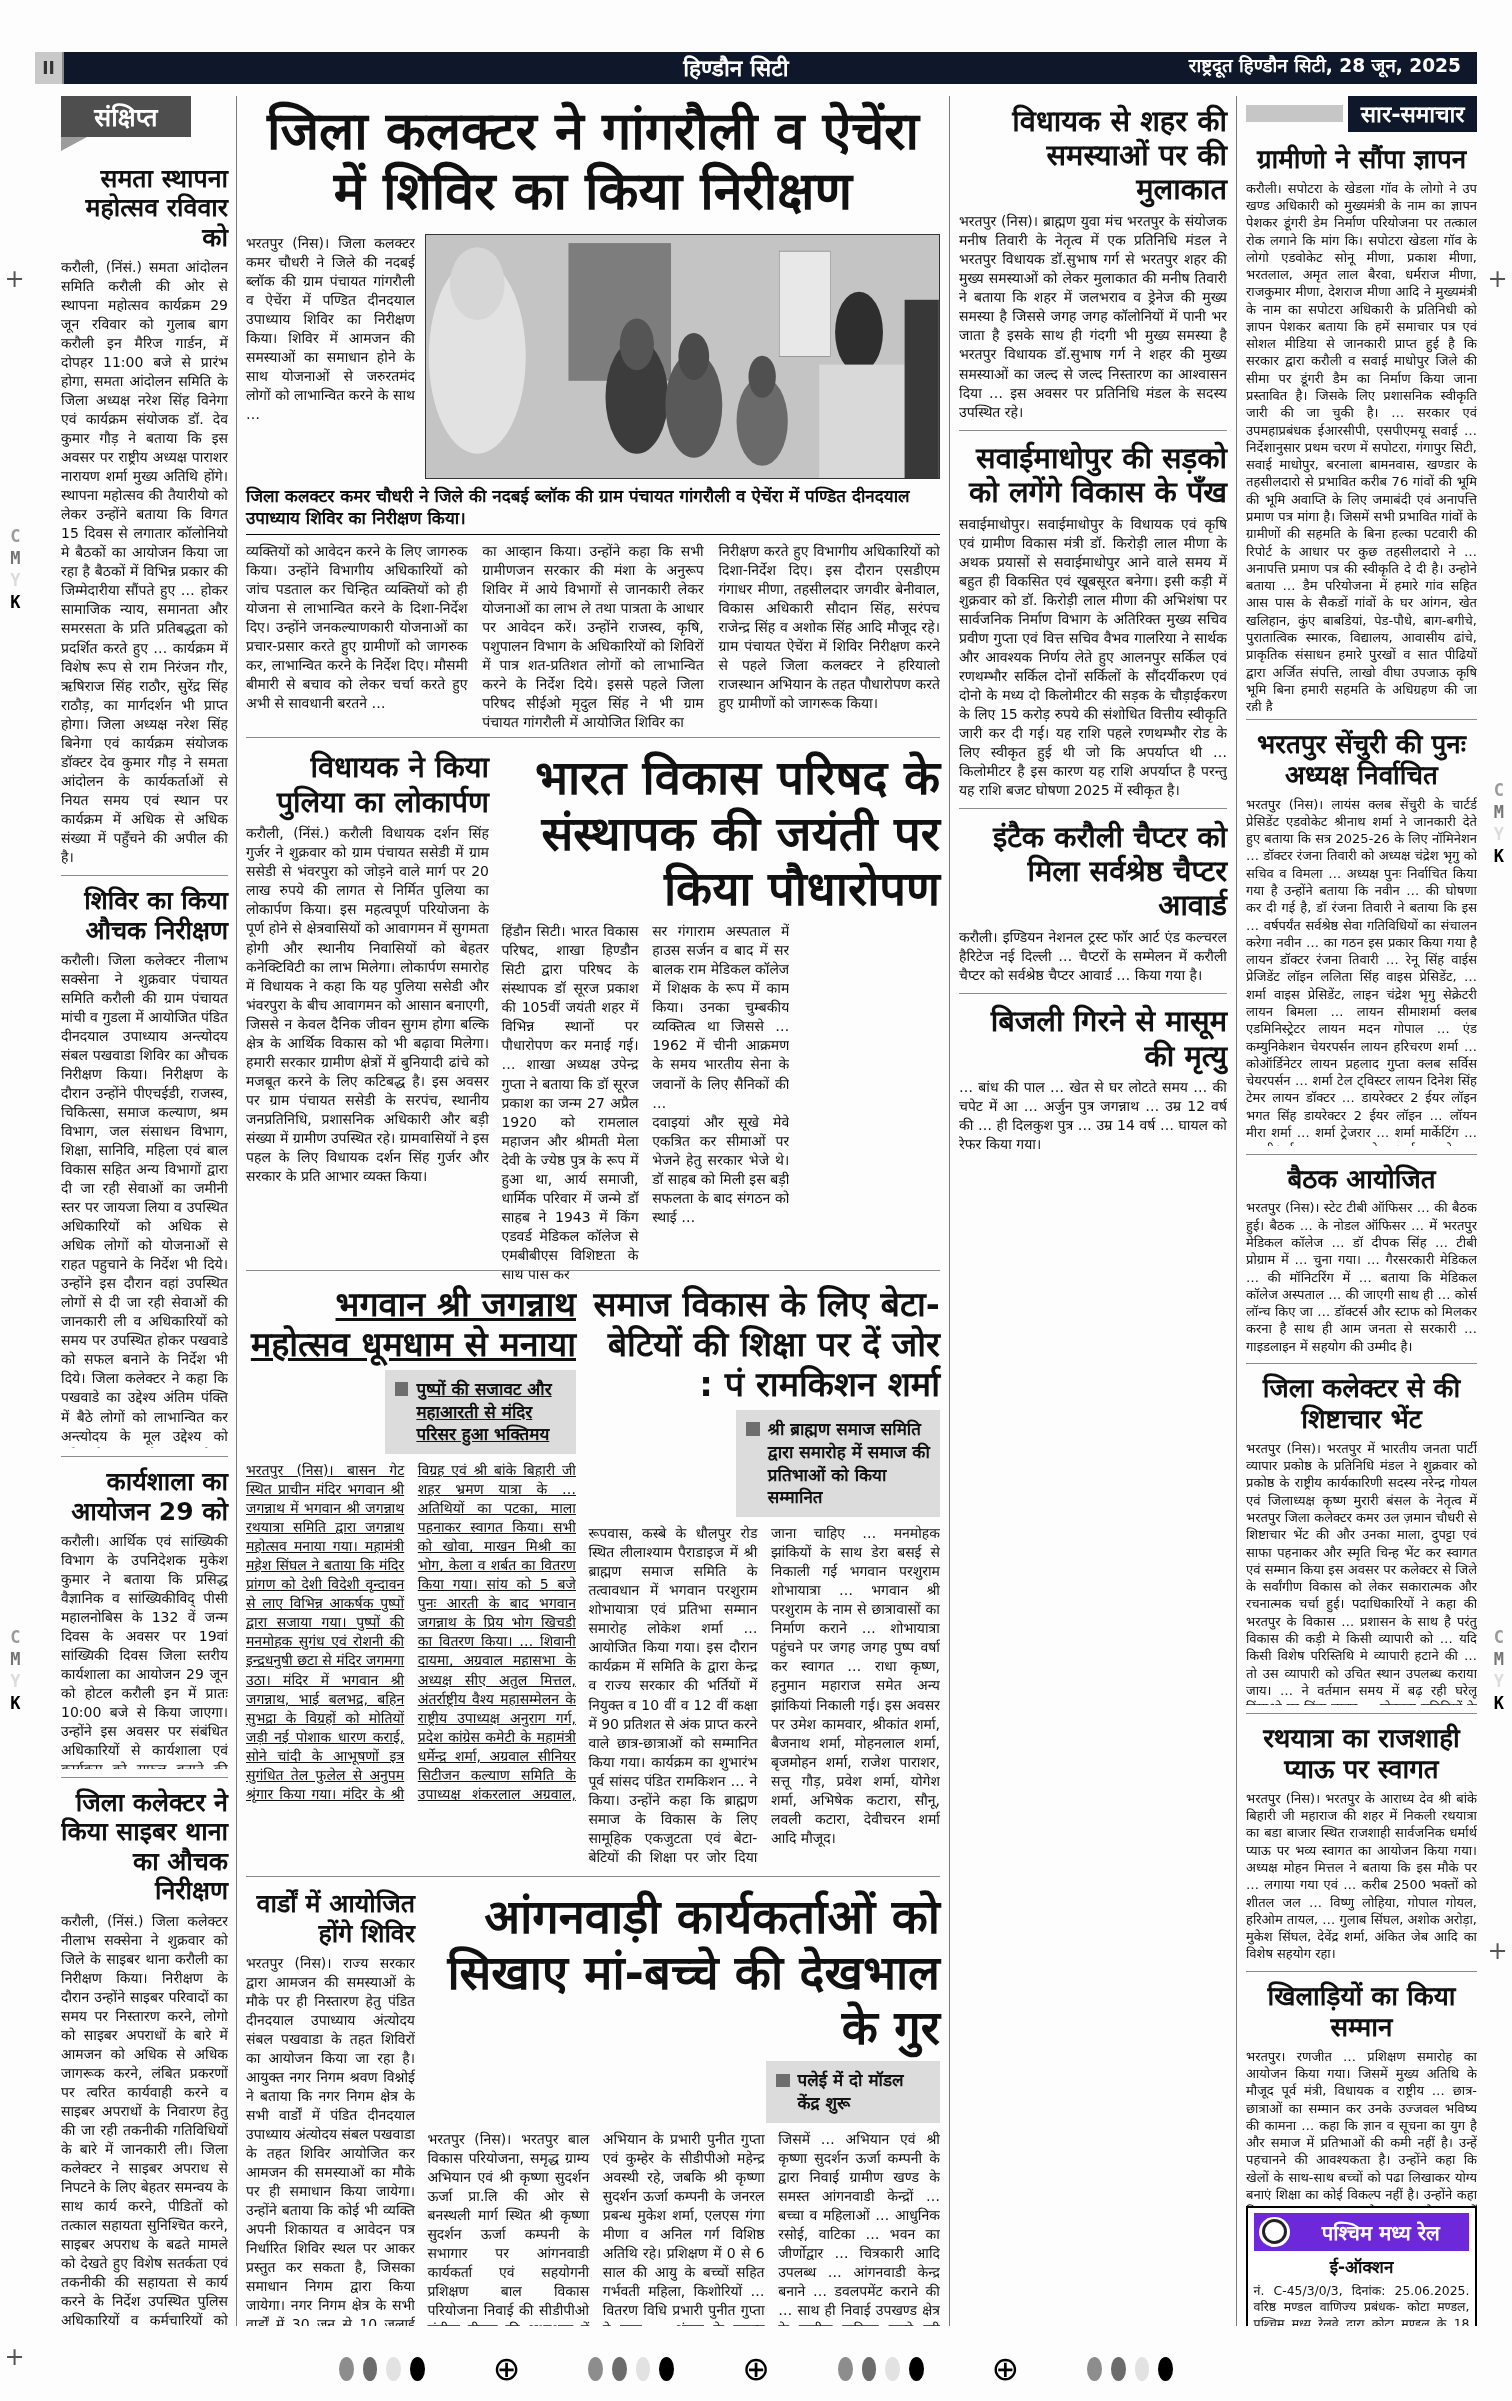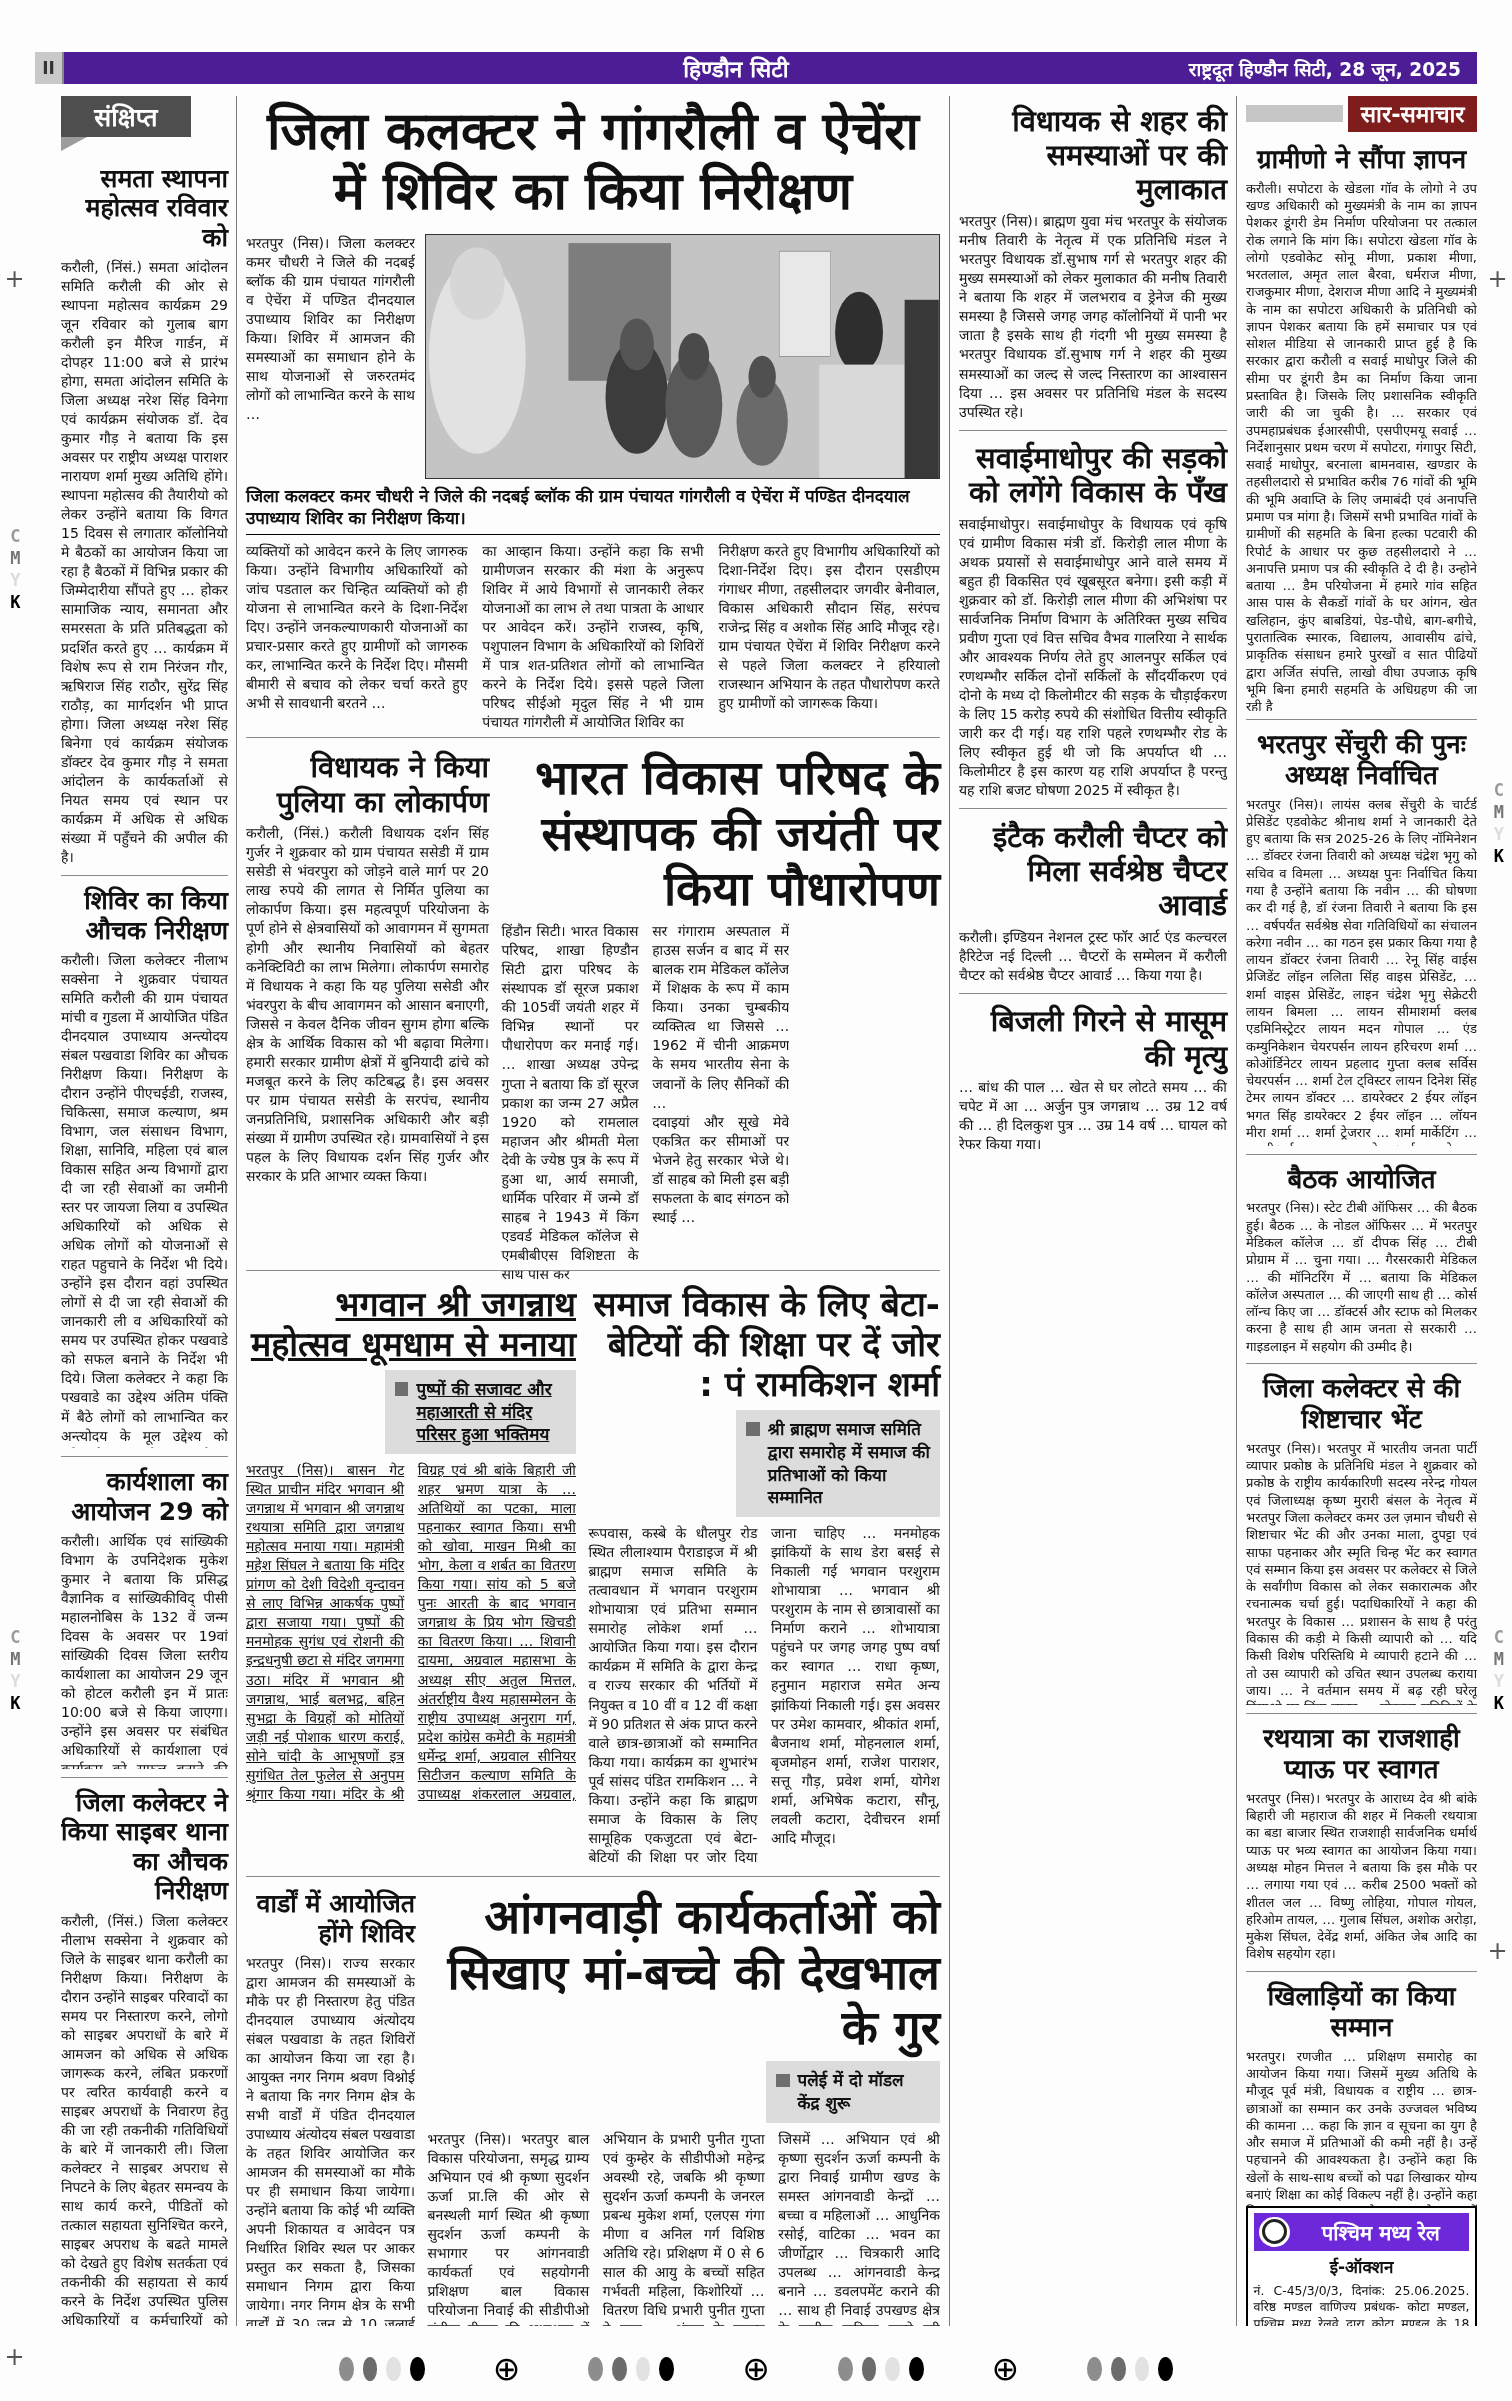--- a/index.html
+++ b/index.html
@@ -2,21 +2,21 @@
 <html style="font-size:9px"><head>
 <meta charset="utf-8">
 <style>
   html,body{margin:0;padding:0;background:#e8e8e8;}
   .page{position:relative;width:1512px;height:2401px;background:#fdfdfd;margin:0 auto;
         font-family:"DejaVu Sans","Liberation Sans",sans-serif;color:#111;overflow:hidden;}
   
   .masthead{position:absolute;left:35px;top:52px;width:1442px;height:32px;display:flex;}
   .mast-pgno{width:27px;background:#c9c9c9;color:#333;display:flex;align-items:center;justify-content:center;
              font-size:17px;font-weight:bold;border-right:2.3px solid #888;}
-  .mast-bar{flex:1;background:#4c1d95;color:#fff;display:flex;align-items:center;padding:0 16px;}
+  .mast-bar{flex:1;background:#0f172a;color:#fff;display:flex;padding:0 16px;}
   .mast-center{flex:1;text-align:center;font-size:22.6px;font-weight:bold;}
   .mast-right{font-size:18.6px;font-weight:bold;white-space:nowrap;}
   .mast-spacer{width:203px;}
   
   .content{position:absolute;left:35px;top:96px;width:1442px;height:2230px;display:flex;}
   .band{box-sizing:border-box;overflow:hidden;display:flex;flex-direction:column;}
   .band1{width:176px;padding-right:8px;border-right:0.6px solid #7a7a7a;margin-left:26px;}
   .band2{width:713px;padding:0 9px;border-right:0.6px solid #7a7a7a;}
   .band3{width:287px;padding:0 9px;border-right:0.6px solid #7a7a7a;}
   .band4{flex:1;padding-left:9px;}
@@ -50,21 +50,21 @@
   .hl-sq{width:13.6px;height:13.6px;background:#6e6e6e;flex:none;margin-top:4.5px;}
   .wards{width:169px;} .anganwadi{flex:1;}
   .ang-cols{column-count:3;column-gap:13.6px;max-height:429px;}
   .jag-body{max-height:361px;} .sam-body{max-height:361px;}
   .pul-body{max-height:373px;} .wards-body{max-height:497px;}
   
   .b3-art .btxt{max-height:463px;}
   
   .saar-head{display:flex;align-items:center;margin-bottom:5.6px;}
   .saar-gray{flex:1;height:17px;background:#c6c6c6;margin-right:5.6px;}
-  .saar-black{background:#7f1d1d;color:#fff;font-size:22.6px;font-weight:bold;padding:2.3px 12.4px;}
+  .saar-black{background:#0f172a;color:#fff;font-size:22.6px;font-weight:bold;padding:2.3px 12.4px;}
   .s-title{font-size:26px;font-weight:bold;text-align:center;line-height:1.2;margin:6.8px 0 4.5px 0;}
   .s-body{font-size:13px;line-height:1.33;text-align:justify;overflow:hidden;}
   
   .ad{margin-top:auto;border:2.3px solid #000;padding:5.6px;background:#fff;}
   .ad-head{display:flex;align-items:center;background:#6d28d9;color:#fff;padding:3.4px 5.6px;gap:8px;}
   .ad-logo{width:30.5px;height:30.5px;border-radius:50%;background:#fff;flex:none;display:flex;
            align-items:center;justify-content:center;}
   .ad-logo span{width:19px;height:19px;border-radius:50%;border:3.4px solid #222;display:block;}
   .ad-title{flex:1;text-align:center;font-size:20.3px;font-weight:bold;}
   .ad-sub{text-align:center;font-size:17px;font-weight:bold;margin:4.5px 0;}

